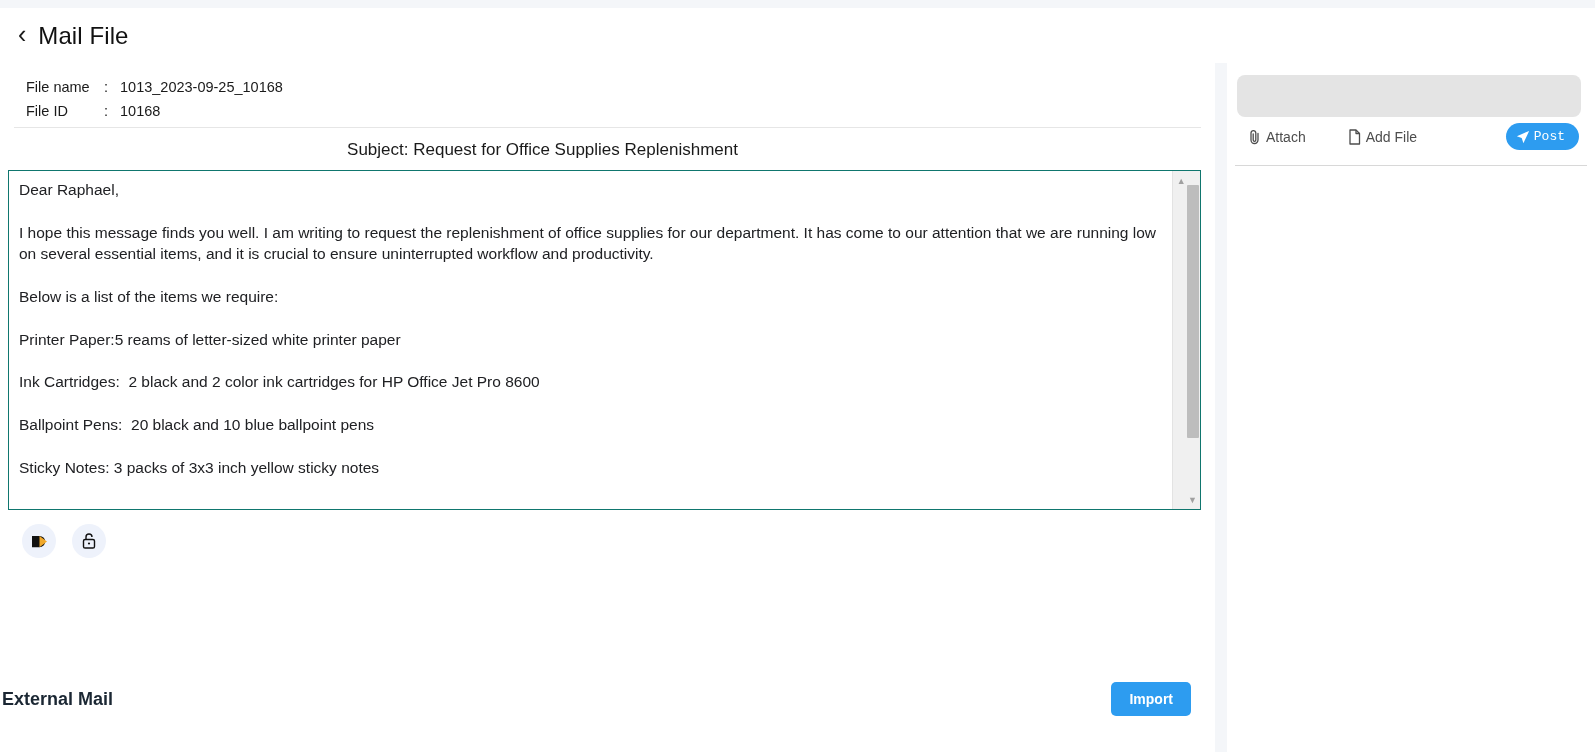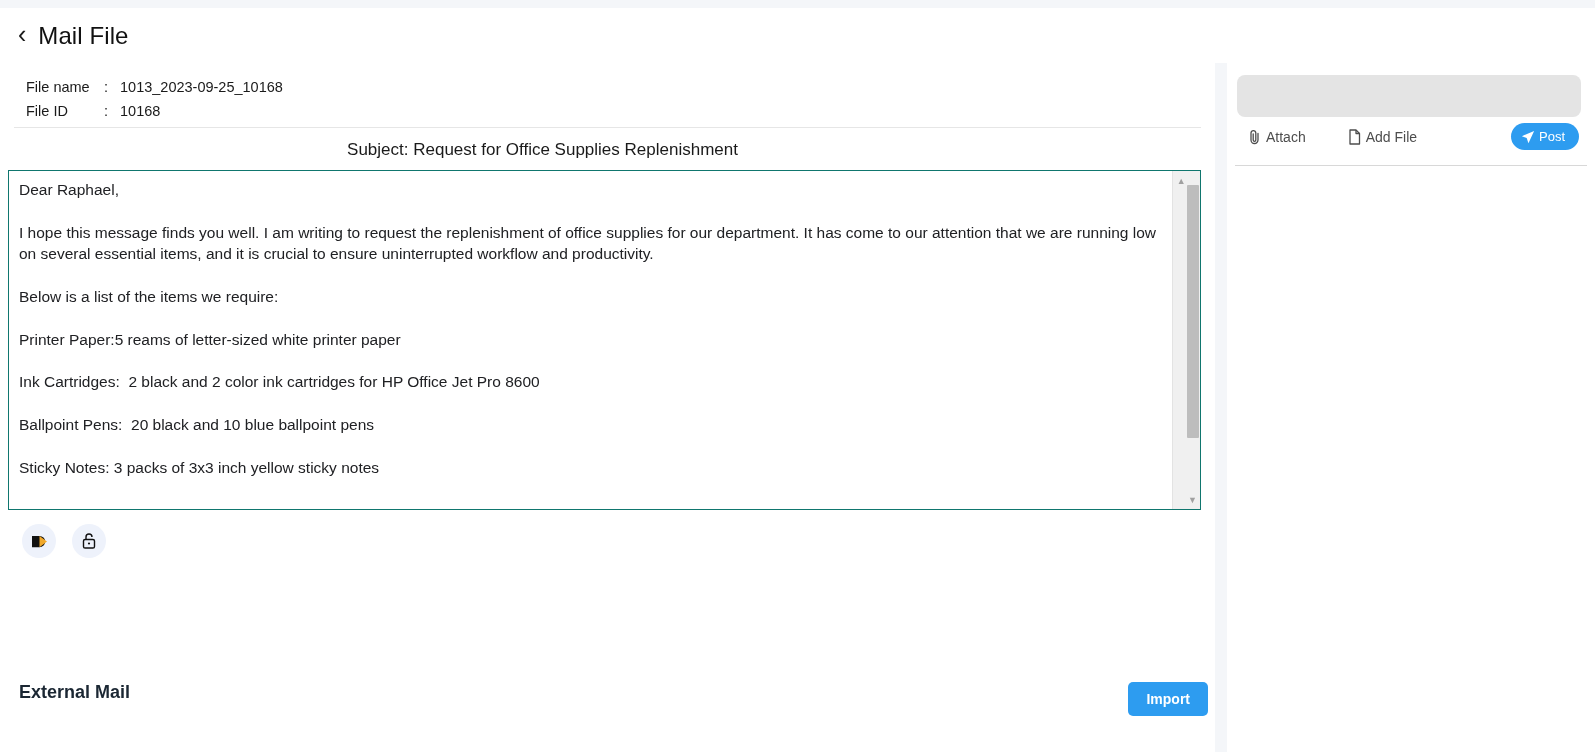--- a/index.html
+++ b/index.html
@@ -100,23 +100,22 @@
 
   .mail-actions { display: flex; gap: 16px; padding: 14px 0 0 22px; }
   .round-btn {
     width: 34px; height: 34px; border-radius: 17px; background: #eef2fb;
     display: flex; align-items: center; justify-content: center; cursor: pointer;
     border: none;
   }
 
   .ext-mail-row {
     position: absolute; left: 0; bottom: 36px; width: 1215px;
-    display: flex; justify-content: space-between;
+    display: flex; align-items: center; justify-content: space-between;
     padding: 0 24px 0 2px;
-    margin-left: 17px;
   }
   .ext-mail-title { font-size: 18px; font-weight: bold; color: #1b2733; }
   .import-btn {
     background: #2d9cf0; color: #fff; border: none; border-radius: 5px;
     font-size: 14px; font-weight: bold; padding: 9px 18px; cursor: pointer;
     font-family: "Liberation Sans", sans-serif;
   }
 
   
   .right-panel {
@@ -145,21 +144,21 @@
   }
   .tool-link {
     display: flex; align-items: center; gap: 5px;
     font-size: 14px; color: #4d4d4d; cursor: pointer;
   }
   .post-btn {
     position: absolute; right: 16px; top: 6px;
     background: #2d9cf0; color: #ffffff; border: none; border-radius: 14px;
     font-size: 13px; padding: 6px 14px 6px 10px; cursor: pointer;
     display: flex; align-items: center; gap: 4px;
-    font-family: Liberation Sans, sans-serif;
+    font-family: Liberation Mono, monospace;
   }
   .right-divider { height: 1px; background: #d8d8d8; margin: 20px 8px 0 8px; }
 
   svg { display: block; }
 </style>
 </head>
 <body>
 
 <div class="app">
 

